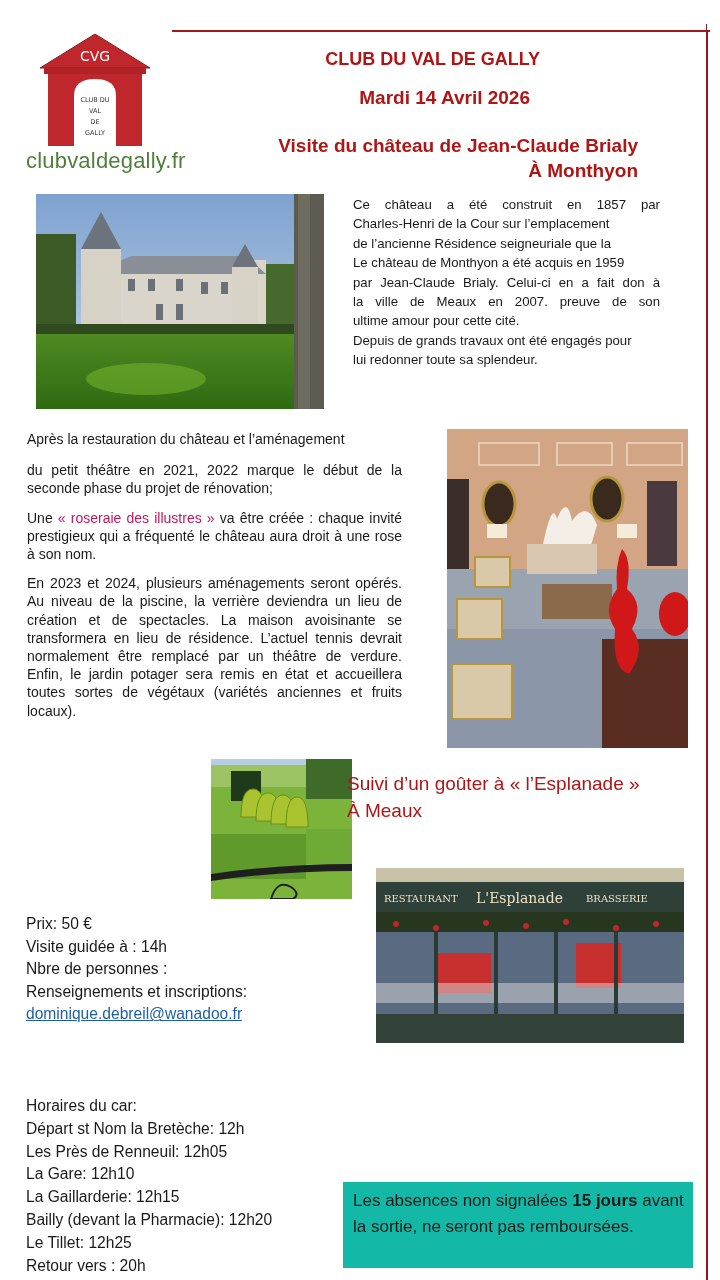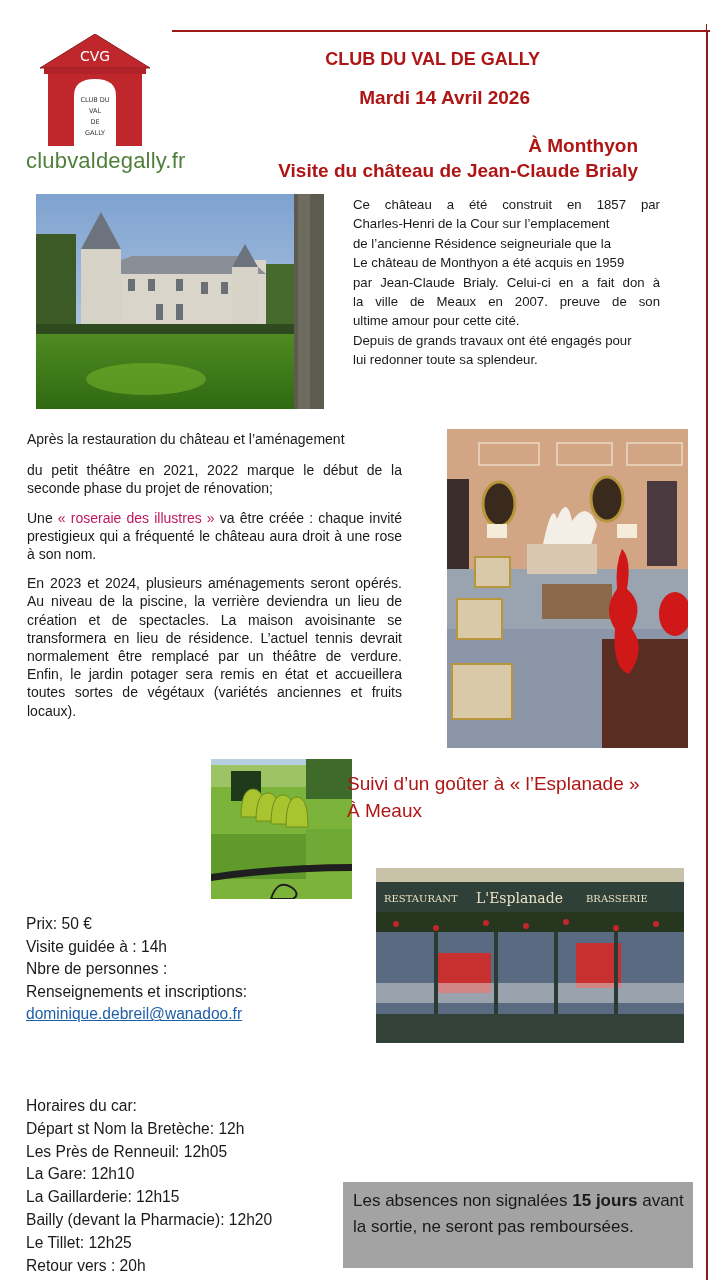--- a/index.html
+++ b/index.html
@@ -34,21 +34,21 @@
   .body2 p { margin:0 0 11px 0; text-align:justify; }
   .green-txt { color:#be185d; }
 
   .goutar { left:347px; top:770px; width:345px; font-size:19px; line-height:27px; color:#b01515; }
 
   .info { left:26px; top:913px; width:330px; font-size:15.6px; line-height:22.6px; }
   .info a { color:#1f5fa8; text-decoration:underline; }
 
   .car { left:26px; top:1095px; width:320px; font-size:15.6px; line-height:22.8px; }
 
-  .notice { left:343px; top:1182px; width:350px; height:86px; background:#a3a3a3;
+  .notice { left:343px; top:1182px; width:350px; height:86px; background:#14b8a6;
             font-size:17px; line-height:26px; padding:6px 0 0 10px; box-sizing:border-box; }
   .notice b { font-weight:bold; }
 </style>
 </head>
 <body>
 
 <div class="abs top-rule"></div>
 <div class="abs top-tick"></div>
 <div class="abs right-rule"></div>
 
@@ -63,22 +63,22 @@
     <text x="57" y="79" text-anchor="middle" font-family="'DejaVu Sans', sans-serif" font-size="6.5" fill="#333">VAL</text>
     <text x="57" y="90" text-anchor="middle" font-family="'DejaVu Sans', sans-serif" font-size="6.5" fill="#333">DE</text>
     <text x="57" y="101" text-anchor="middle" font-family="'DejaVu Sans', sans-serif" font-size="6.5" fill="#333">GALLY</text>
   </svg>
 </div>
 <div class="abs site">clubvaldegally.fr</div>
 
 <div class="abs title t1">CLUB DU VAL DE GALLY</div>
 <div class="abs title t2">Mardi 14 Avril 2026</div>
 <div class="abs title t3">
+  <div>Visite du château de Jean-Claude Brialy</div>
   <div>À Monthyon</div>
-  <div>Visite du château de Jean-Claude Brialy</div>
 </div>
 
 <div class="abs photo p-chateau">
   <svg width="288" height="215" viewBox="0 0 288 215">
     <defs>
       <linearGradient id="sky" x1="0" y1="0" x2="0" y2="1">
         <stop offset="0" stop-color="#7ea2cf"></stop>
           <stop offset="1" stop-color="#c7d7ea"></stop>
       </linearGradient>
       <linearGradient id="grass" x1="0" y1="0" x2="0" y2="1">

